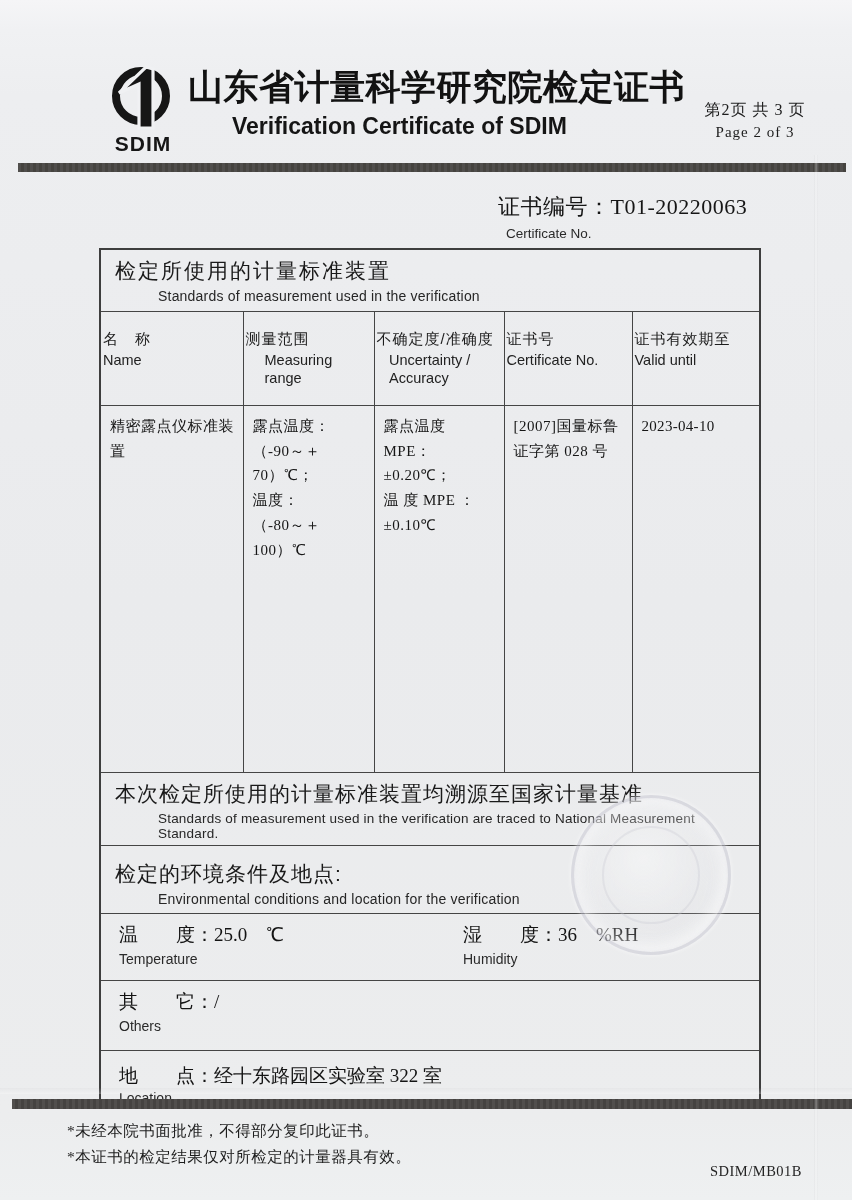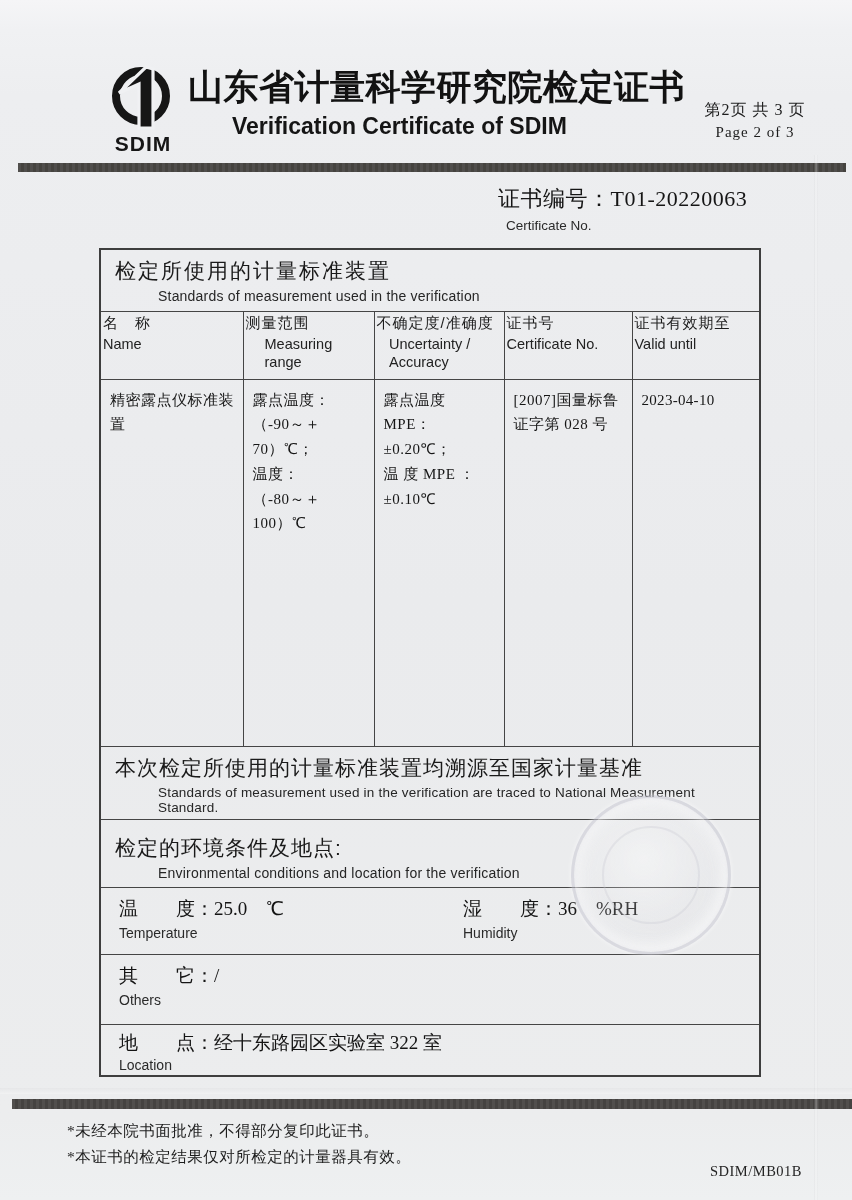--- a/index.html
+++ b/index.html
@@ -54,21 +54,21 @@
     font-weight:bold; font-size:23px; color:#151515; white-space:nowrap;
   }
   .pageinfo {
     position:absolute; left:690px; top:100px; width:130px; text-align:center;
     font-family:"Liberation Serif", serif; color:#1d1d1d;
   }
   .pageinfo-zh { font-size:16px; letter-spacing:1px; }
   .pageinfo-en { font-size:15px; margin-top:3px; letter-spacing:1px; }
 
   
-  .certno { position:absolute; left:498px; top:184px; }
+  .certno { position:absolute; left:498px; top:192px; }
   .certno-line { font-size:22px; letter-spacing:0.5px; color:#151515; }
   .certno-en {
     font-family:"Liberation Sans", sans-serif;
     font-size:13.5px; color:#2a2a2a; margin-top:4px; margin-left:8px;
   }
 
   
   table.main {
     position:absolute; left:99px; top:248px; width:660px;
     border-collapse:collapse; table-layout:fixed;
@@ -81,21 +81,21 @@
   table.main { border:2px solid #3e3e3e; }
   .sec-zh {
     font-family:"Liberation Sans", sans-serif;
     font-size:21px; letter-spacing:2px; color:#1a1a1a;
   }
   .sec-en {
     font-family:"Liberation Sans", sans-serif;
     font-size:14px; color:#262626; margin-top:3px; letter-spacing:0.2px;margin-left:43px;
   }
   td.section { padding:7px 20px 4px 14px; }
-  th.colhead { text-align:center; vertical-align:middle; padding:2px 2px; }
+  th.colhead { text-align:center; vertical-align:middle; padding:18px 2px; }
   .th-zh { font-family:"Liberation Sans", sans-serif; font-size:15px; letter-spacing:1px; color:#1c1c1c; }
   .th-en { font-family:"Liberation Sans", sans-serif; font-size:14.5px; color:#222; margin-top:2px; line-height:1.25; }
   td.data {
     padding:8px 6px 6px 9px; font-size:15px; line-height:1.65;
     white-space:pre-line; letter-spacing:0.5px; color:#161616;
   }
   td.data.nowrapdate { letter-spacing:0.3px; }
 
   .env-row { display:flex; padding:8px 0 0 18px;gap:48px; }
   .env-item { width:356px; }
@@ -238,21 +238,21 @@
         </div>
       </td>
     </tr>
     <tr style="height:70px">
       <td class="kvcell" colspan="5">
         <span class="zh-label">其　　它：</span><span class="env-value">/</span>
         <div class="en-label">Others</div>
       </td>
     </tr>
     <tr style="height:52px">
-      <td class="kvcell" colspan="5" style="padding-top:5px">
+      <td class="kvcell" colspan="5" style="padding-top:12px">
         <span class="zh-label">地　　点：</span><span class="env-value">经十东路园区实验室 322 室</span>
         <div class="en-label" style="margin-top:1px">Location</div>
       </td>
     </tr>
   </tbody>
     </table>
 
   <div class="seal">
     <div class="seal-inner"></div>
   </div>

